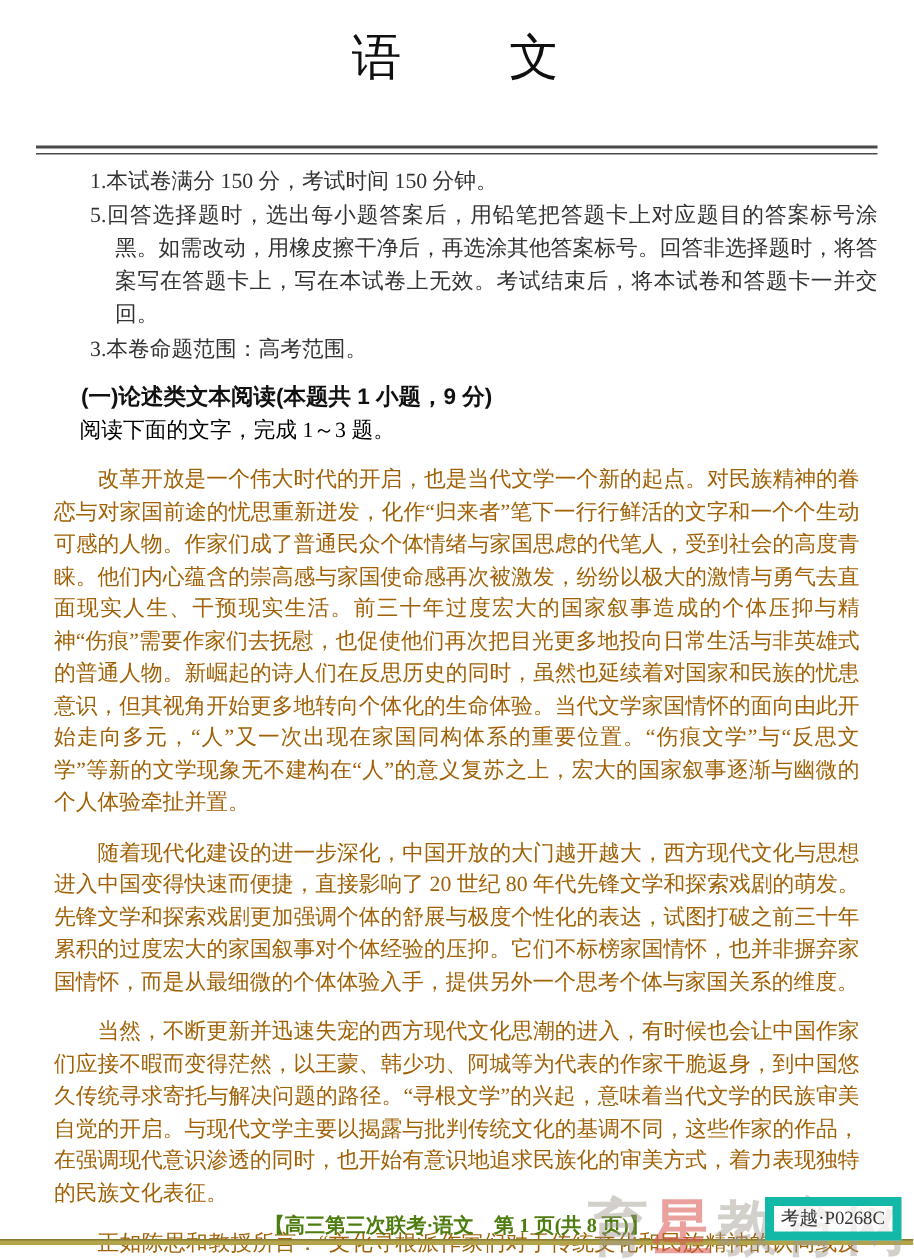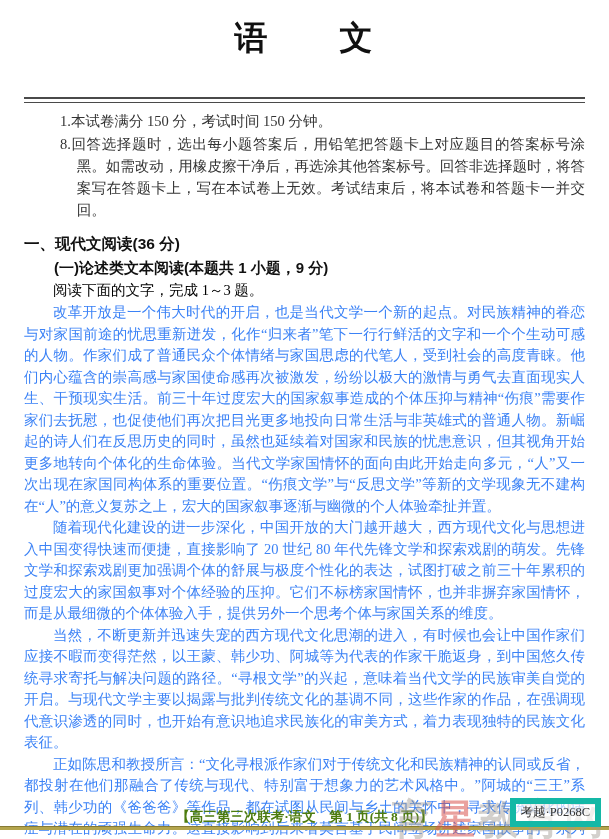--- a/index.html
+++ b/index.html
@@ -3,21 +3,21 @@
 <meta charset="utf-8">
 <style>
   html,body{margin:0;padding:0;background:#ffffff;}
   .page{
     width:609px;height:839px;position:relative;overflow:hidden;
     background:#ffffff;color:#2b2b2b;
     font-family:"Liberation Serif",serif;
   }
   .title{
     margin:0;padding-top:16px;text-align:center;
-    font-family:"Liberation Sans",sans-serif;font-weight:bold;
+    font-family:"Liberation Sans",sans-serif;font-weight:normal;
     font-size:33px;color:#101010;letter-spacing:2px;
   }
   .double-rule{
     margin:36px 24px 0 24px;height:3px;
     border-top:2px solid #4a4a4a;border-bottom:1px solid #4a4a4a;
   }
   .notice{margin:7px 24px 0 24px;}
   .notice-heading{
     font-family:"Liberation Sans",sans-serif;font-weight:bold;
     font-size:16px;color:#111;line-height:22px;
@@ -32,22 +32,22 @@
     font-size:15.5px;color:#111;margin-top:12px;line-height:22px;
   }
   .sub-heading{
     font-family:"Liberation Sans",sans-serif;font-weight:bold;
     font-size:15px;color:#111;margin:2px 0 0 2em;line-height:21px;
   }
   .instruction{
     font-size:14.5px;margin:2px 0 1px 2em;line-height:21px;color:#000000;
   }
   .para{
-    margin:0;text-indent:2em;font-size:14.5px;line-height:21.5px;
-    text-align:justify;color:#3b82f6;
+    margin:12px;text-indent:2em;font-size:14.5px;line-height:21.5px;
+    text-align:justify;color:#a16207;
   }
   .footer-center{
     position:absolute;left:0;right:0;bottom:13px;text-align:center;
     font-size:13.5px;font-weight:bold;color:#4d7c0f;
     font-family:"Liberation Serif",serif;
   }
   .code-box{
     position:absolute;right:8px;bottom:12px;z-index:6;
     border:6px solid #14b8a6;padding:0 5px;font-size:12.5px;
     color:#333;background:rgba(255,255,255,0.65);line-height:17px;
@@ -72,25 +72,25 @@
 <body>
 
 <div class="page">
 
   <h1 class="title">语　　文</h1>
 
   <div class="double-rule"></div>
 
   <div class="notice">
     <p class="notice-item">1.本试卷满分 150 分，考试时间 150 分钟。</p>
-    <p class="notice-item">8.回答选择题时，选出每小题答案后，用铅笔把答题卡上对应题目的答案标号涂黑。如需改动，用橡皮擦干净后，再选涂其他答案标号。回答非选择题时，将答案写在答题卡上，写在本试卷上无效。考试结束后，将本试卷和答题卡一并交回。</p>
+    <p class="notice-item">5.回答选择题时，选出每小题答案后，用铅笔把答题卡上对应题目的答案标号涂黑。如需改动，用橡皮擦干净后，再选涂其他答案标号。回答非选择题时，将答案写在答题卡上，写在本试卷上无效。考试结束后，将本试卷和答题卡一并交回。</p>
+    <p class="notice-item">3.本卷命题范围：高考范围。</p>
   </div>
 
   <div class="section">
-    <div class="sec-heading">一、现代文阅读(36 分)</div>
     <div class="sub-heading">(一)论述类文本阅读(本题共 1 小题，9 分)</div>
     <div class="instruction">阅读下面的文字，完成 1～3 题。</div>
     <p class="para">改革开放是一个伟大时代的开启，也是当代文学一个新的起点。对民族精神的眷恋与对家国前途的忧思重新迸发，化作“归来者”笔下一行行鲜活的文字和一个个生动可感的人物。作家们成了普通民众个体情绪与家国思虑的代笔人，受到社会的高度青睐。他们内心蕴含的崇高感与家国使命感再次被激发，纷纷以极大的激情与勇气去直面现实人生、干预现实生活。前三十年过度宏大的国家叙事造成的个体压抑与精神“伤痕”需要作家们去抚慰，也促使他们再次把目光更多地投向日常生活与非英雄式的普通人物。新崛起的诗人们在反思历史的同时，虽然也延续着对国家和民族的忧患意识，但其视角开始更多地转向个体化的生命体验。当代文学家国情怀的面向由此开始走向多元，“人”又一次出现在家国同构体系的重要位置。“伤痕文学”与“反思文学”等新的文学现象无不建构在“人”的意义复苏之上，宏大的国家叙事逐渐与幽微的个人体验牵扯并置。</p>
     <p class="para">随着现代化建设的进一步深化，中国开放的大门越开越大，西方现代文化与思想进入中国变得快速而便捷，直接影响了 20 世纪 80 年代先锋文学和探索戏剧的萌发。先锋文学和探索戏剧更加强调个体的舒展与极度个性化的表达，试图打破之前三十年累积的过度宏大的家国叙事对个体经验的压抑。它们不标榜家国情怀，也并非摒弃家国情怀，而是从最细微的个体体验入手，提供另外一个思考个体与家国关系的维度。</p>
     <p class="para">当然，不断更新并迅速失宠的西方现代文化思潮的进入，有时候也会让中国作家们应接不暇而变得茫然，以王蒙、韩少功、阿城等为代表的作家干脆返身，到中国悠久传统寻求寄托与解决问题的路径。“寻根文学”的兴起，意味着当代文学的民族审美自觉的开启。与现代文学主要以揭露与批判传统文化的基调不同，这些作家的作品，在强调现代意识渗透的同时，也开始有意识地追求民族化的审美方式，着力表现独特的民族文化表征。</p>
     <p class="para">正如陈思和教授所言：“文化寻根派作家们对于传统文化和民族精神的认同或反省，都投射在他们那融合了传统与现代、特别富于想象力的艺术风格中。”阿城的“三王”系列、韩少功的《爸爸爸》等作品，都在试图从民间与乡土的关怀中，寻求传统文化的病症与潜在的顽强生命力。这直接影响到后来者莫言基于民间立场讲述家国故事的一系列小说作品。</p>
 
   </div>
 
   <div class="watermark">

